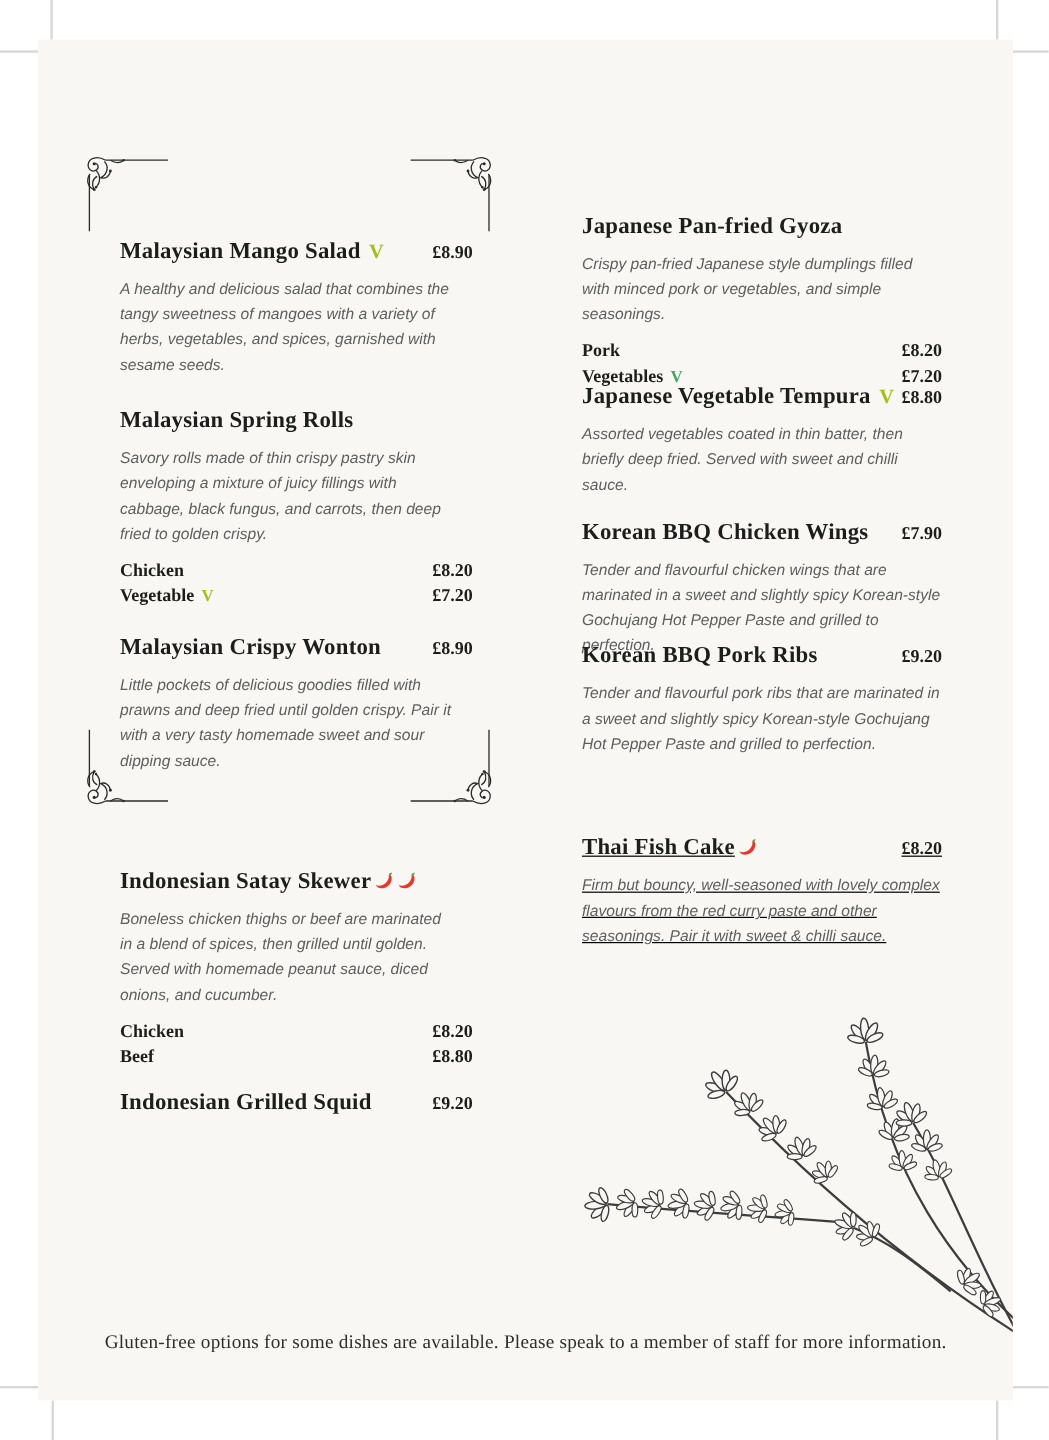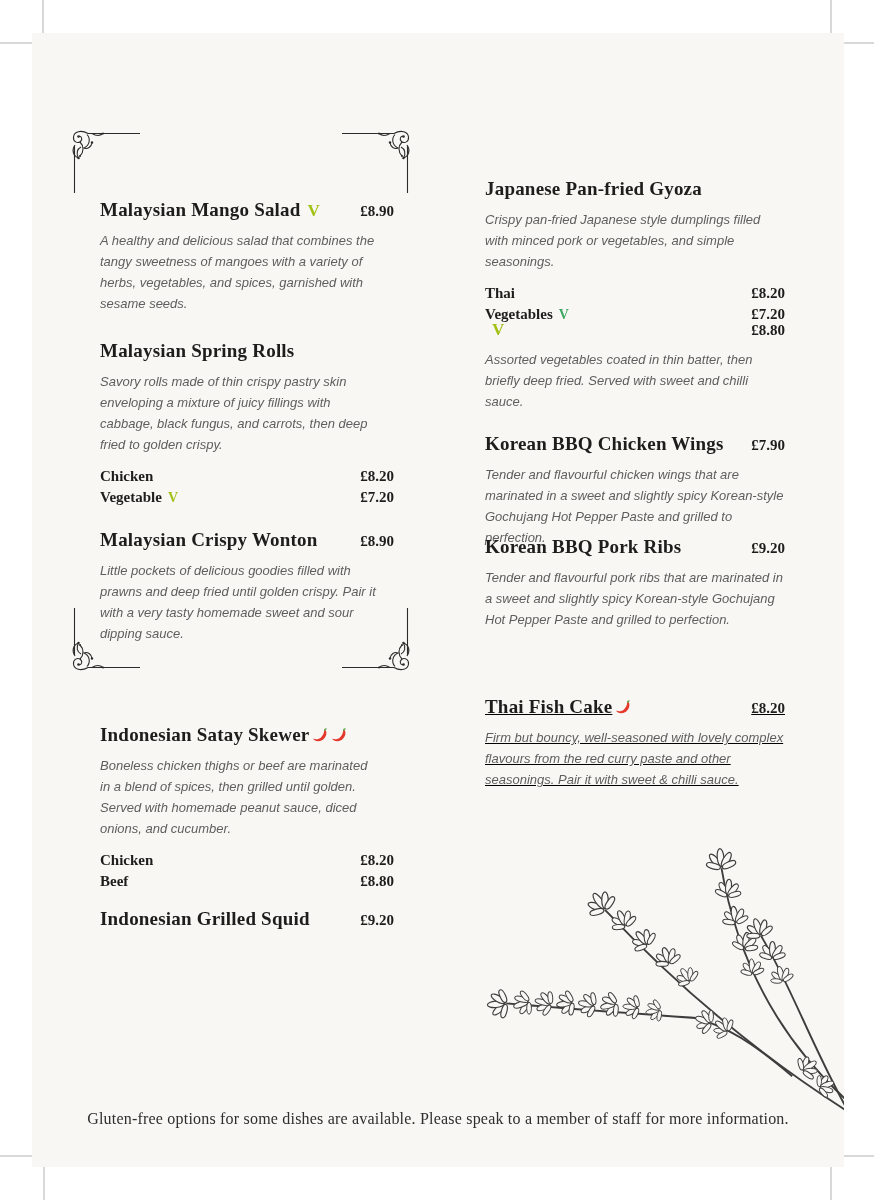--- a/index.html
+++ b/index.html
@@ -211,32 +211,33 @@
       </div>
     </div>
   <div class="col col1" id="col-1" style="left:453px;width:300px">
       <div class="menu-item" style="top: 125px; margin-top: 20px;">
         <div class="item-head">
           <span class="item-title">Japanese Pan-fried Gyoza</span>
         </div>
         <div class="item-desc">Crispy pan-fried Japanese style dumplings filled with minced pork or vegetables, and simple seasonings.</div>
         <div class="variants">
           <div class="variant-row">
-            <span class="v-name">Thai</span>
+            <span class="v-name">Pork</span>
             <span class="v-price">£8.20</span>
           </div>
           <div class="variant-row">
             <span class="v-name">Vegetables</span>
             <span class="v-badge veg-green">V</span>
             <span class="v-price">£7.20</span>
           </div>
         </div>
       </div>
       <div class="menu-item" style="top: 287px;">
         <div class="item-head">
+          <span class="item-title">Japanese Vegetable Tempura</span>
           <span class="veg-badge veg-yellow">V</span>
           <span class="item-price">£8.80</span>
         </div>
         <div class="item-desc">Assorted vegetables coated in thin batter, then briefly deep fried. Served with sweet and chilli sauce.</div>
       </div>
       <div class="menu-item" style="top: 400px;">
         <div class="item-head">
           <span class="item-title">Korean BBQ Chicken Wings</span>
           <span class="item-price">£7.90</span>
         </div>

